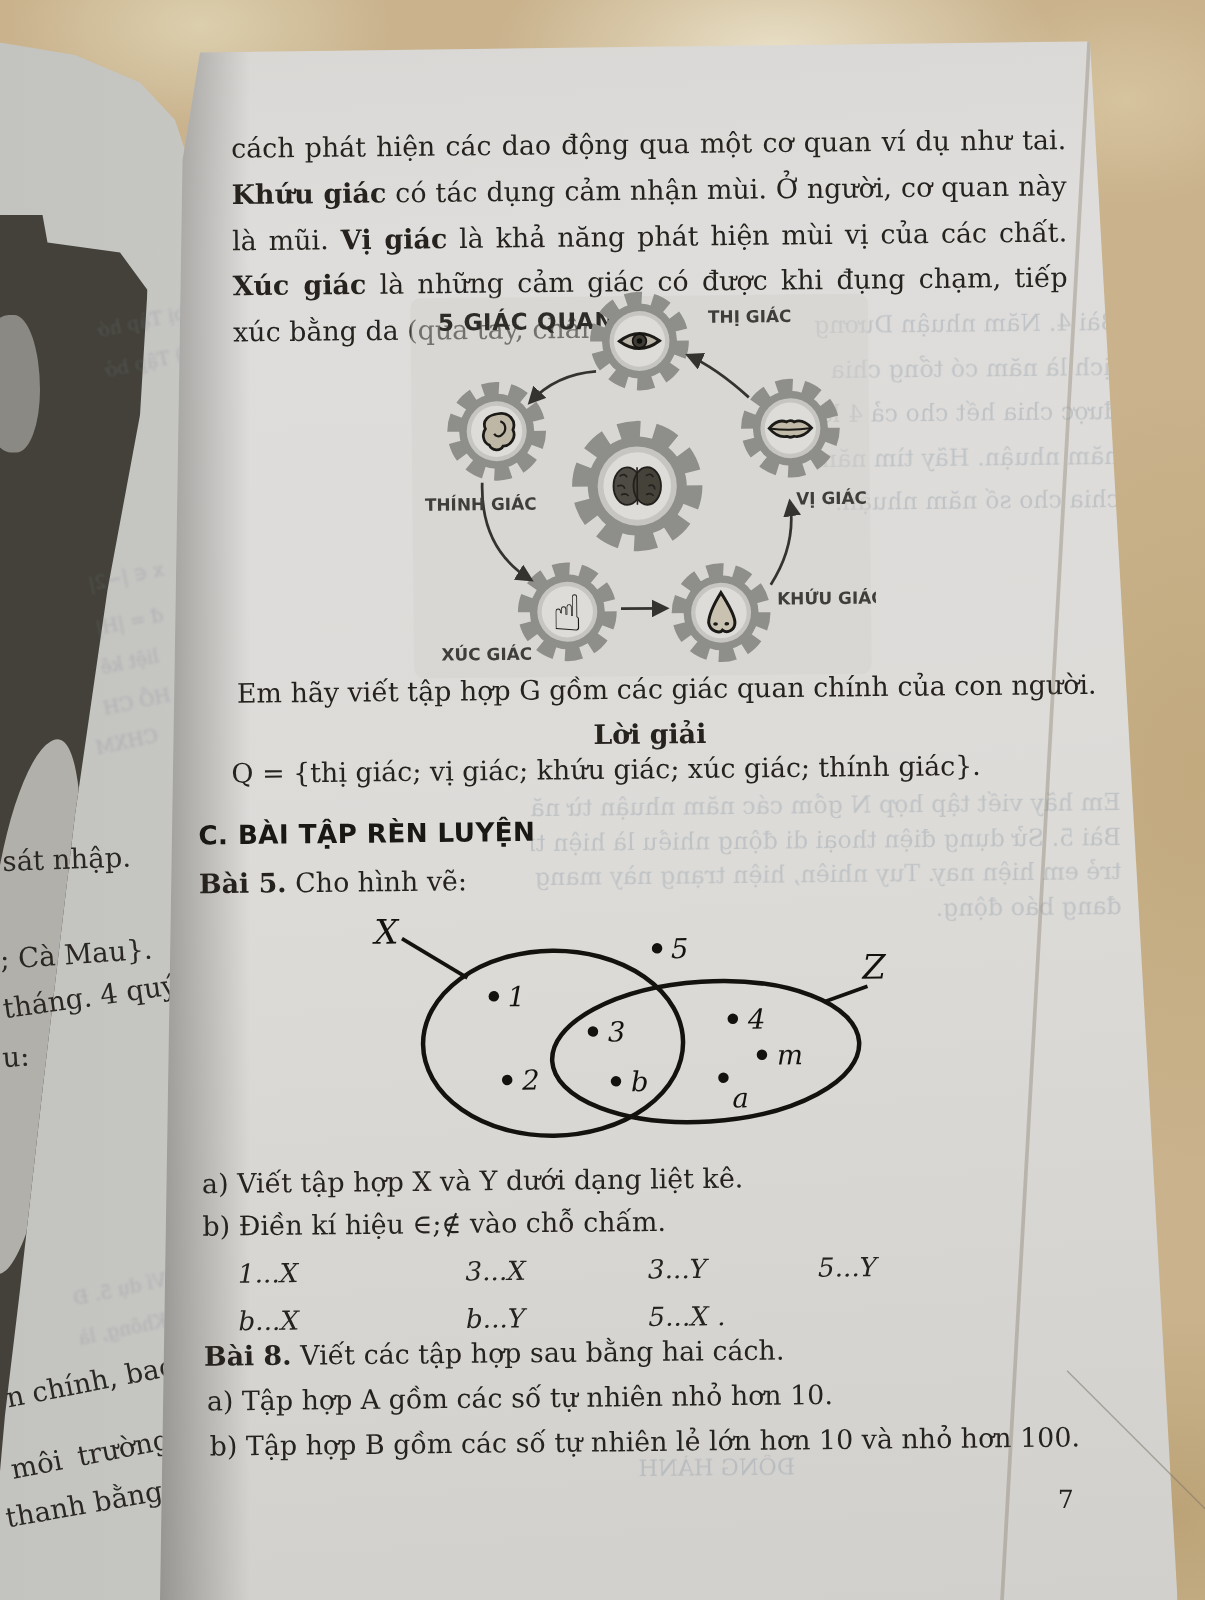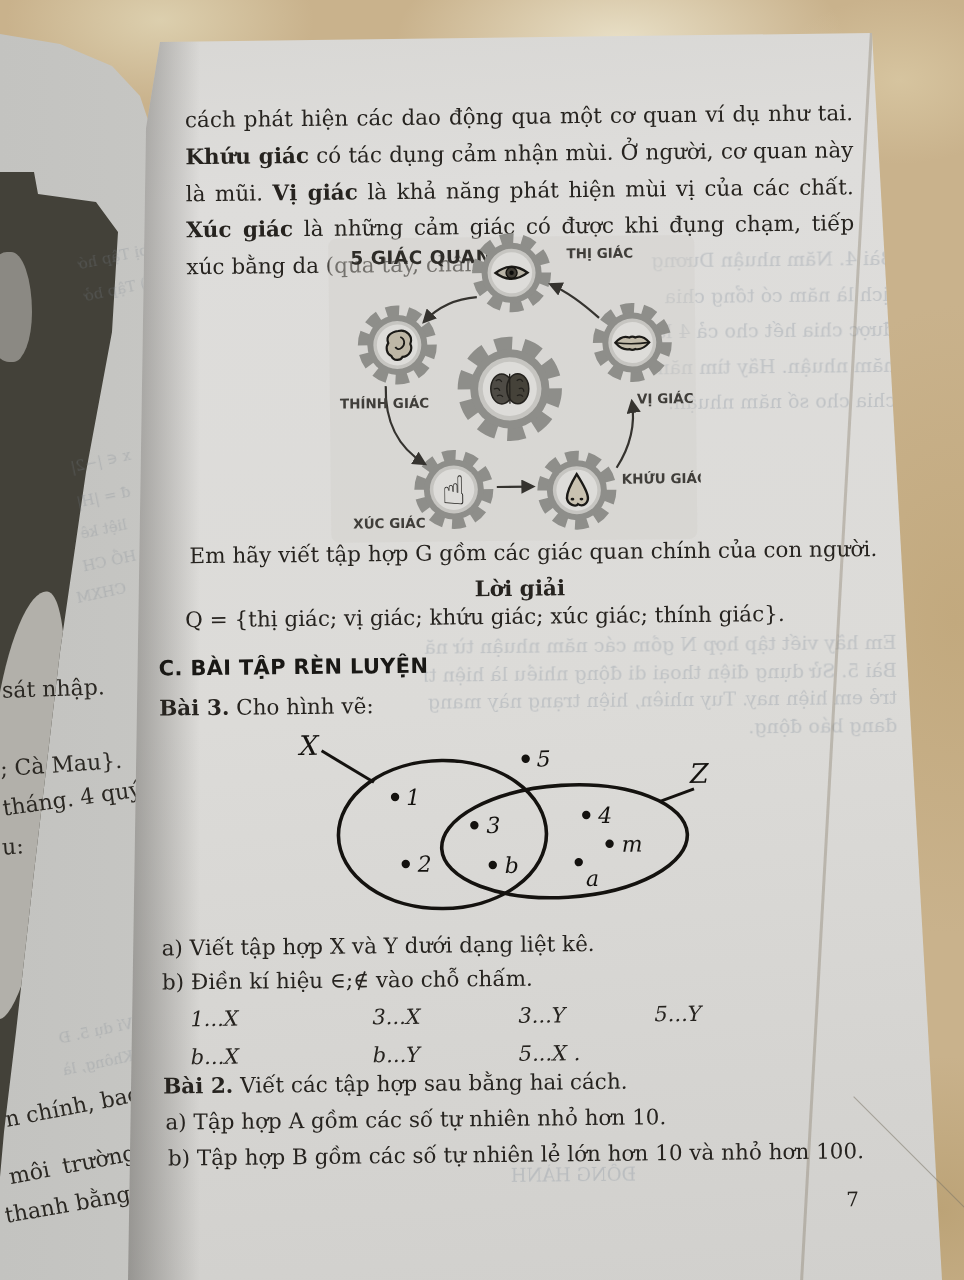--- a/index.html
+++ b/index.html
@@ -169,21 +169,21 @@
           <text x="293" y="252">KHỨU GIÁC</text>
         </g>
       </svg>
 
       <div class="abs body-text" style="left:190px;top:536px;width:690px;">Em hãy viết tập hợp G gồm các giác quan chính của con người.</div>
       <div class="abs body-text center" style="left:190px;top:572px;width:660px;font-weight:bold;">Lời giải</div>
       <div class="abs body-text" style="left:185px;top:600px;width:700px;">Q = {thị giác; vị giác; khứu giác; xúc giác; thính giác}.</div>
 
       <div class="abs sans-head" style="left:158px;top:654px;">C. BÀI TẬP RÈN LUYỆN</div>
 
-      <div class="abs body-text" style="left:158px;top:688px;"><strong>Bài 3.</strong><span> Cho hình vẽ:</span></div>
+      <div class="abs body-text" style="left:158px;top:688px;"><strong>Bài 5.</strong><span> Cho hình vẽ:</span></div>
 
       <svg class="abs" style="left:280px;top:718px;" width="460" height="215" viewBox="0 0 460 215">
         <g fill="none" stroke="#14120f" stroke-width="3.6">
           <ellipse cx="160" cy="117" rx="104" ry="74"></ellipse>
           <ellipse cx="282" cy="125" rx="123" ry="56" transform="rotate(-3 282 125)"></ellipse>
           <path d="M40 32 L92 64" stroke-width="3"></path>
           <path d="M412 74 L378 86" stroke-width="3"></path>
         </g>
         <g font-family="DejaVu Serif,serif" font-style="italic" fill="#14120f">
           <text x="18" y="36" font-size="27">X</text>
@@ -231,21 +231,21 @@
           <div>1...X</div>
           <div>3...X</div>
           <div>3...Y</div>
           <div>5...Y</div>
           <div>b...X</div>
           <div>b...Y</div>
           <div>5...X .</div>
           <div></div>
         </div>
 
-      <div class="abs body-text" style="left:158px;top:1066px;"><strong>Bài 2.</strong><span> Viết các tập hợp sau bằng hai cách.</span></div>
+      <div class="abs body-text" style="left:158px;top:1066px;"><strong>Bài 8.</strong><span> Viết các tập hợp sau bằng hai cách.</span></div>
       <div class="abs body-text" style="left:160px;top:1102px;">a) Tập hợp A gồm các số tự nhiên nhỏ hơn 10.</div>
       <div class="abs body-text" style="left:162px;top:1138px;">b) Tập hợp B gồm các số tự nhiên lẻ lớn hơn 10 và nhỏ hơn 100.</div>
 
       <div class="abs" style="left:840px;top:1192px;font-size:20px;">7</div>
     </div>
 
     <div class="page-edge-right"></div>
   </div>
 
   <div class="thread"></div>

